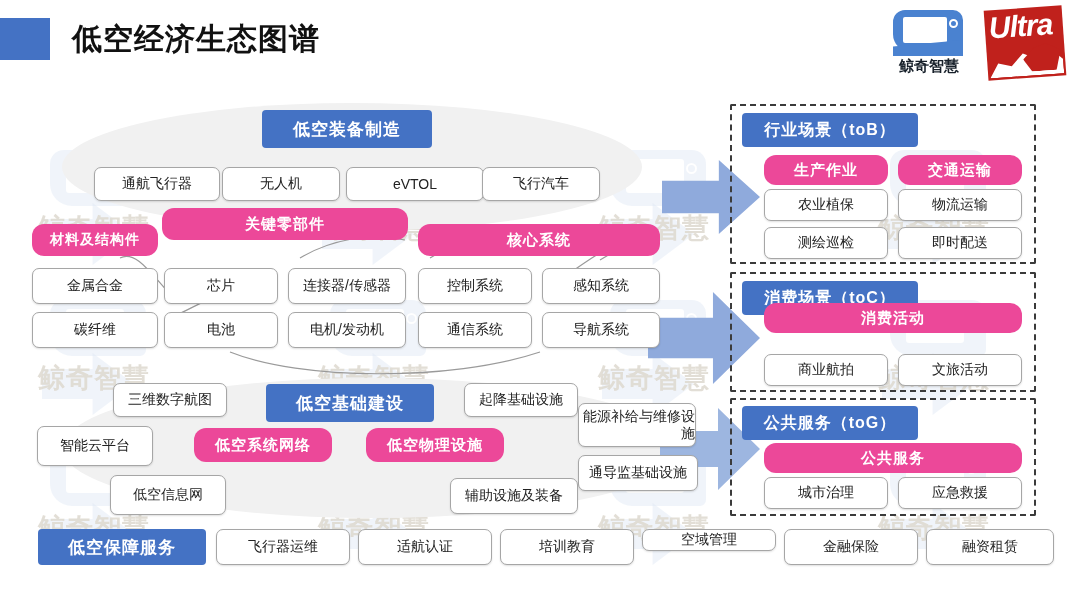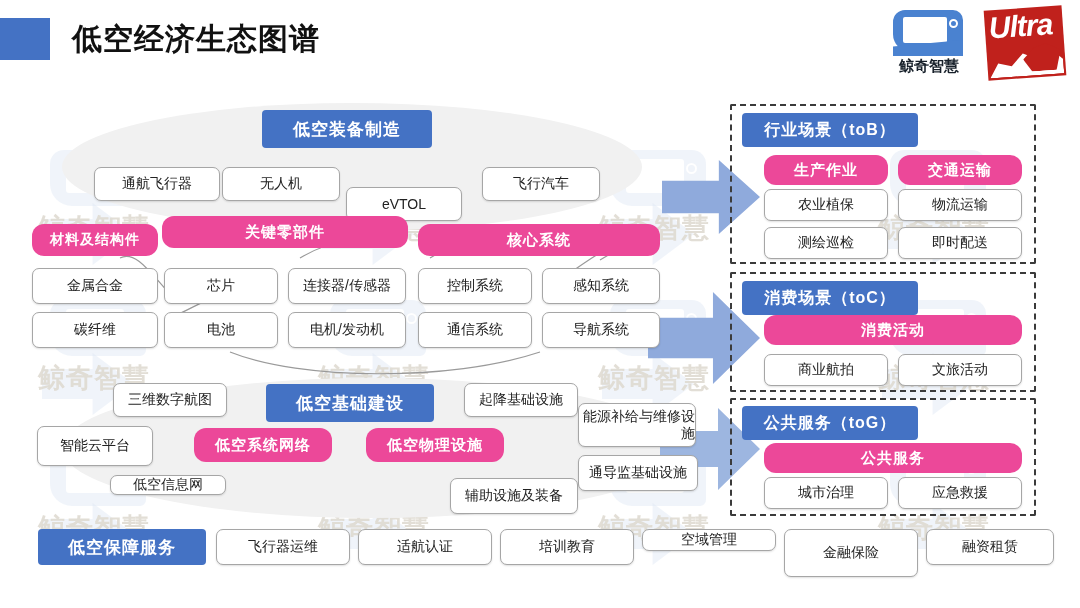--- a/index.html
+++ b/index.html
@@ -251,25 +251,25 @@
   </svg>
 
   <div class="bigarrow" style="left:662px; top:160px; width:98px; height:74px; background:#8faadc;"></div>
   <div class="bigarrow" style="left:648px; top:292px; width:112px; height:92px; background:#8faadc;"></div>
   <div class="bigarrow" style="left:660px; top:408px; width:100px; height:82px; background:#9db6e0;"></div>
 
   <div class="box bbox bbox-lg" style="left:262px; top:110px; width:170px; height:38px;">低空装备制造</div>
 
   <div class="box wbox" style="left:94px; top:167px; width:126px; height:34px;">通航飞行器</div>
   <div class="box wbox" style="left:222px; top:167px; width:118px; height:34px;">无人机</div>
-  <div class="box wbox" style="left:346px; top:167px; width:116px; height:34px;margin-top:20px;">eVTOL</div>
+  <div class="box wbox" style="left:346px; top:167px; width:138px; height:34px;">eVTOL</div>
   <div class="box wbox" style="left:482px; top:167px; width:118px; height:34px;">飞行汽车</div>
 
   <div class="box obox" style="left:32px; top:224px; width:126px; height:32px; font-size:14px;">材料及结构件</div>
-  <div class="box obox" style="left:162px; top:216px; width:246px; height:32px;">关键零部件</div>
+  <div class="box obox" style="left:162px; top:208px; width:246px; height:32px;">关键零部件</div>
   <div class="box obox" style="left:418px; top:224px; width:242px; height:32px;">核心系统</div>
 
   <div class="box wbox" style="left:32px; top:268px; width:126px; height:36px;">金属合金</div>
   <div class="box wbox" style="left:164px; top:268px; width:114px; height:36px;">芯片</div>
   <div class="box wbox" style="left:288px; top:268px; width:118px; height:36px;">连接器/传感器</div>
   <div class="box wbox" style="left:418px; top:268px; width:114px; height:36px;">控制系统</div>
   <div class="box wbox" style="left:542px; top:268px; width:118px; height:36px;">感知系统</div>
 
   <div class="box wbox" style="left:32px; top:312px; width:126px; height:36px;">碳纤维</div>
   <div class="box wbox" style="left:164px; top:312px; width:114px; height:36px;">电池</div>
@@ -277,47 +277,47 @@
   <div class="box wbox" style="left:418px; top:312px; width:114px; height:36px;">通信系统</div>
   <div class="box wbox" style="left:542px; top:312px; width:118px; height:36px;">导航系统</div>
 
   <div class="box bbox bbox-lg" style="left:266px; top:384px; width:168px; height:38px;">低空基础建设</div>
 
   <div class="box obox" style="left:194px; top:428px; width:138px; height:34px;">低空系统网络</div>
   <div class="box obox" style="left:366px; top:428px; width:138px; height:34px;">低空物理设施</div>
 
   <div class="box wbox" style="left:113px; top:383px; width:114px; height:34px;">三维数字航图</div>
   <div class="box wbox" style="left:37px; top:426px; width:116px; height:40px;">智能云平台</div>
-  <div class="box wbox" style="left:110px; top:475px; width:116px; height:20px;">低空信息网</div>
+  <div class="box wbox" style="left:110px; top:475px; width:116px; height:40px;">低空信息网</div>
 
   <div class="box wbox" style="left:464px; top:383px; width:114px; height:34px;">起降基础设施</div>
   <div class="box wbox" style="left:578px; top:403px; width:118px; height:44px; line-height:1.25;">能源补给与维修设施</div>
   <div class="box wbox" style="left:578px; top:455px; width:120px; height:36px;">通导监基础设施</div>
   <div class="box wbox" style="left:450px; top:478px; width:128px; height:36px;">辅助设施及装备</div>
 
   <div class="box bbox bbox-lg" style="left:38px; top:529px; width:168px; height:36px;">低空保障服务</div>
   <div class="box wbox" style="left:216px; top:529px; width:134px; height:36px;">飞行器运维</div>
   <div class="box wbox" style="left:358px; top:529px; width:134px; height:36px;">适航认证</div>
   <div class="box wbox" style="left:500px; top:529px; width:134px; height:36px;">培训教育</div>
   <div class="box wbox" style="left:642px; top:529px; width:134px; height:22px;">空域管理</div>
-  <div class="box wbox" style="left:784px; top:529px; width:134px; height:48px;">金融保险</div>
+  <div class="box wbox" style="left:784px; top:529px; width:134px; height:36px;">金融保险</div>
   <div class="box wbox" style="left:926px; top:529px; width:128px; height:36px;">融资租赁</div>
 
   <div class="panel" style="left:730px; top:104px; width:306px; height:160px;"></div>
   <div class="box bbox" style="left:742px; top:113px; width:176px; height:34px;">行业场景（toB）</div>
   <div class="box obox" style="left:764px; top:155px; width:124px; height:30px;">生产作业</div>
   <div class="box obox" style="left:898px; top:155px; width:124px; height:30px;">交通运输</div>
   <div class="box wbox" style="left:764px; top:189px; width:124px; height:32px;">农业植保</div>
   <div class="box wbox" style="left:898px; top:189px; width:124px; height:32px;">物流运输</div>
   <div class="box wbox" style="left:764px; top:227px; width:124px; height:32px;">测绘巡检</div>
   <div class="box wbox" style="left:898px; top:227px; width:124px; height:32px;">即时配送</div>
 
   <div class="panel" style="left:730px; top:272px; width:306px; height:120px;"></div>
   <div class="box bbox" style="left:742px; top:281px; width:176px; height:34px;">消费场景（toC）</div>
-  <div class="box obox" style="left:764px; top:315px; width:258px; height:30px;">消费活动</div>
+  <div class="box obox" style="left:764px; top:303px; width:258px; height:30px;">消费活动</div>
   <div class="box wbox" style="left:764px; top:354px; width:124px; height:32px;">商业航拍</div>
   <div class="box wbox" style="left:898px; top:354px; width:124px; height:32px;">文旅活动</div>
 
   <div class="panel" style="left:730px; top:398px; width:306px; height:118px;"></div>
   <div class="box bbox" style="left:742px; top:406px; width:176px; height:34px;">公共服务（toG）</div>
   <div class="box obox" style="left:764px; top:443px; width:258px; height:30px;">公共服务</div>
   <div class="box wbox" style="left:764px; top:477px; width:124px; height:32px;">城市治理</div>
   <div class="box wbox" style="left:898px; top:477px; width:124px; height:32px;">应急救援</div>
 
 </div>

